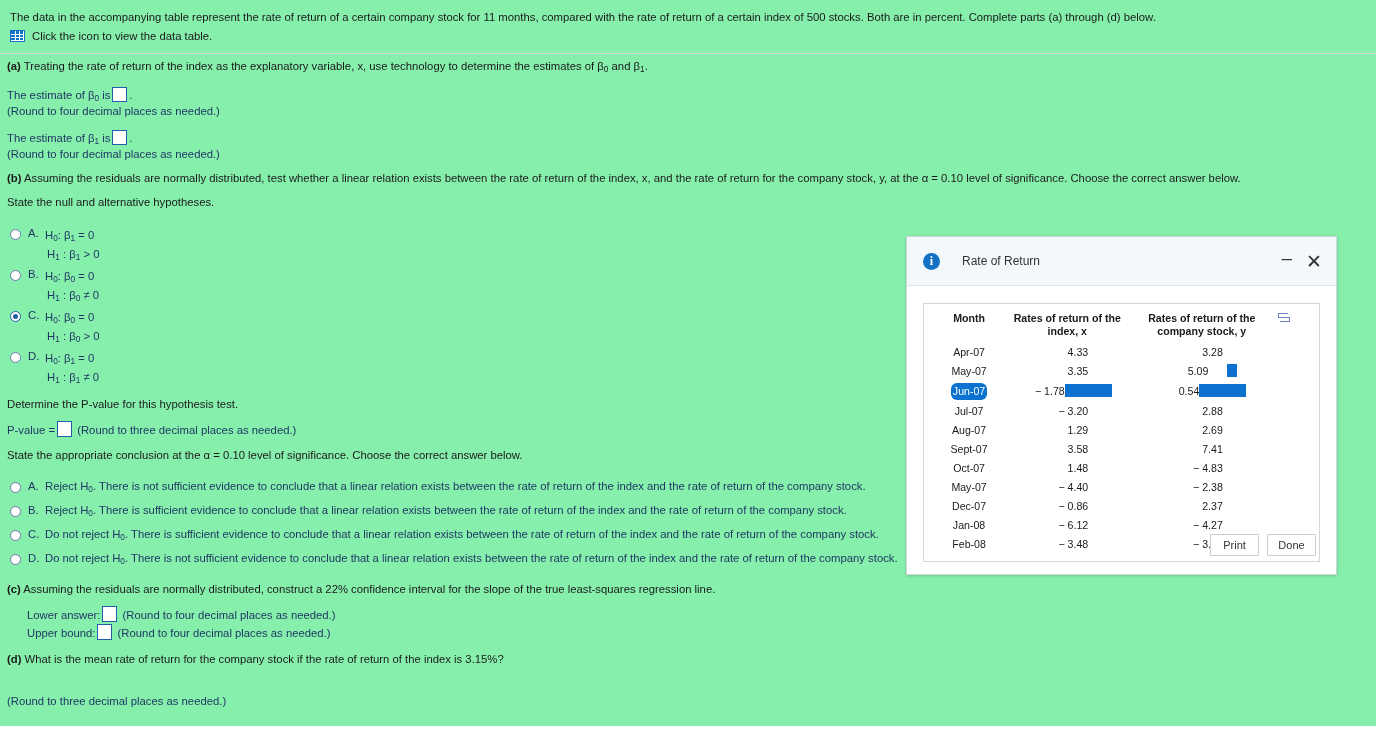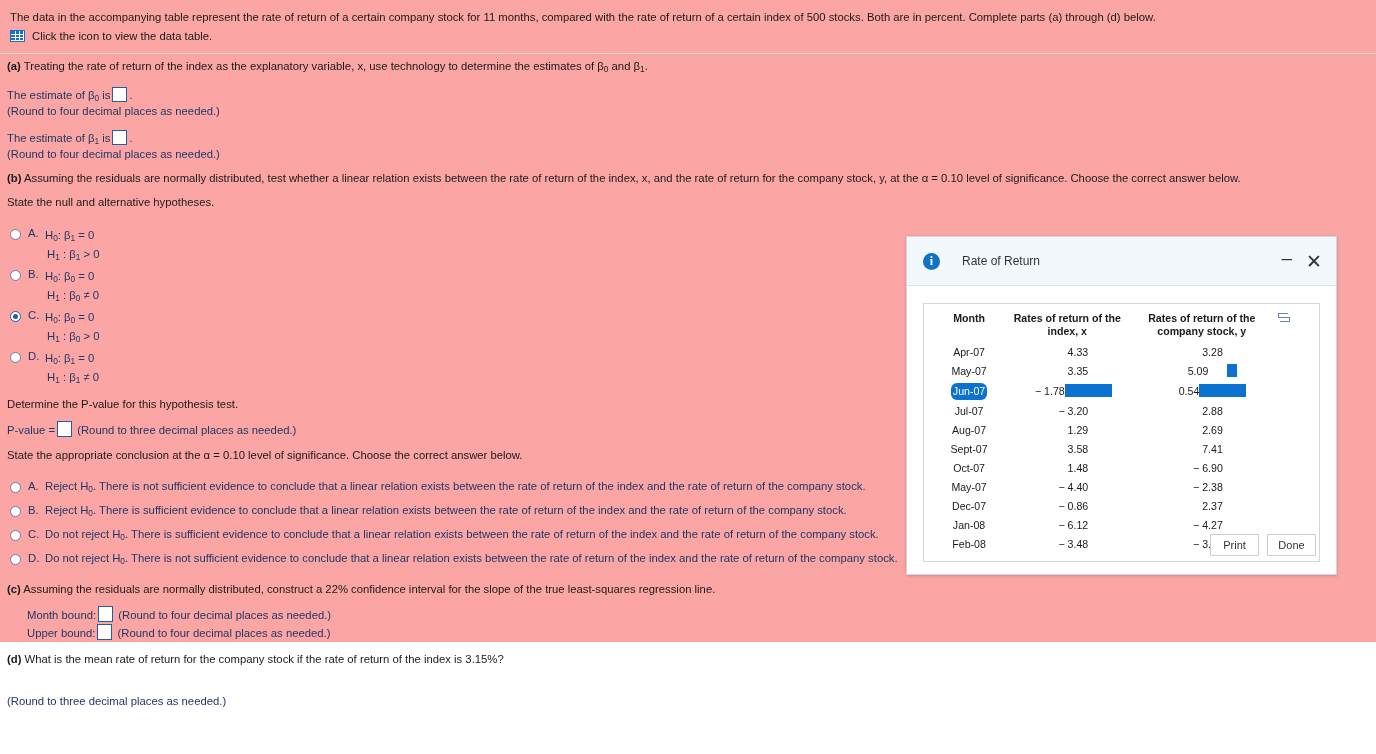--- a/index.html
+++ b/index.html
@@ -6,22 +6,22 @@
   html, body {
     margin: 0; padding: 0;
     width: 1376px; height: 754px;
     background: #ffffff;
     font-family: "Liberation Sans", sans-serif;
     color: #1a1a1a;
     overflow: hidden;
   }
   .page {
     position: relative;
-    width: 1376px; height: 642px;
-    background: #fca5a5;
+    width: 1376px; height: 726px;
+    background: #86efac;
   }
 
   
   .intro {
     position: absolute;
     left: 0; top: 0; right: 0;
     padding: 10px 10px 6px 10px;
   }
   .intro-text {
     font-size: 11.3px;
@@ -367,21 +367,21 @@
     <span class="radio"></span>
     <span class="radio-letter">D.</span>
     <span class="choice-text"><span>Do not reject H</span><sub class="v">0</sub><span>. There is not sufficient evidence to conclude that a linear relation exists between the rate of return of the index and the rate of return of the company stock.</span></span>
   </div>
 
   <div class="sec" style="top:582px;">
     <b class="lbl">(c)</b><span> Assuming the residuals are normally distributed, construct a 22% confidence interval for the slope of the true least-squares regression line.</span>
   </div>
 
   <div class="sec navy" style="top:606px; left:27px;">
-    <span>Month bound:</span><span class="inputbox tall"></span>
+    <span>Lower answer:</span><span class="inputbox tall"></span>
     <span>(Round to four decimal places as needed.)</span>
   </div>
   <div class="sec navy" style="top:624px; left:27px;">
     <span>Upper bound:</span><span class="inputbox tall"></span>
     <span>(Round to four decimal places as needed.)</span>
   </div>
 
   <div class="sec" style="top:652px;">
     <b class="lbl">(d)</b><span> What is the mean rate of return for the company stock if the rate of return of the index is 3.15%?</span>
   </div>
@@ -446,21 +446,21 @@
             </tr>
             <tr>
               <td class="month">Sept-07</td>
               <td class="num"><span class="cell">3.58</span></td>
               <td class="num"><span class="cell">7.41</span></td>
               <td></td>
             </tr>
             <tr>
               <td class="month">Oct-07</td>
               <td class="num"><span class="cell">1.48</span></td>
-              <td class="num"><span class="cell">− 6.90</span></td>
+              <td class="num"><span class="cell">− 4.83</span></td>
               <td></td>
             </tr>
             <tr>
               <td class="month">May-07</td>
               <td class="num"><span class="cell">− 4.40</span></td>
               <td class="num"><span class="cell">− 2.38</span></td>
               <td></td>
             </tr>
             <tr>
               <td class="month">Dec-07</td>

